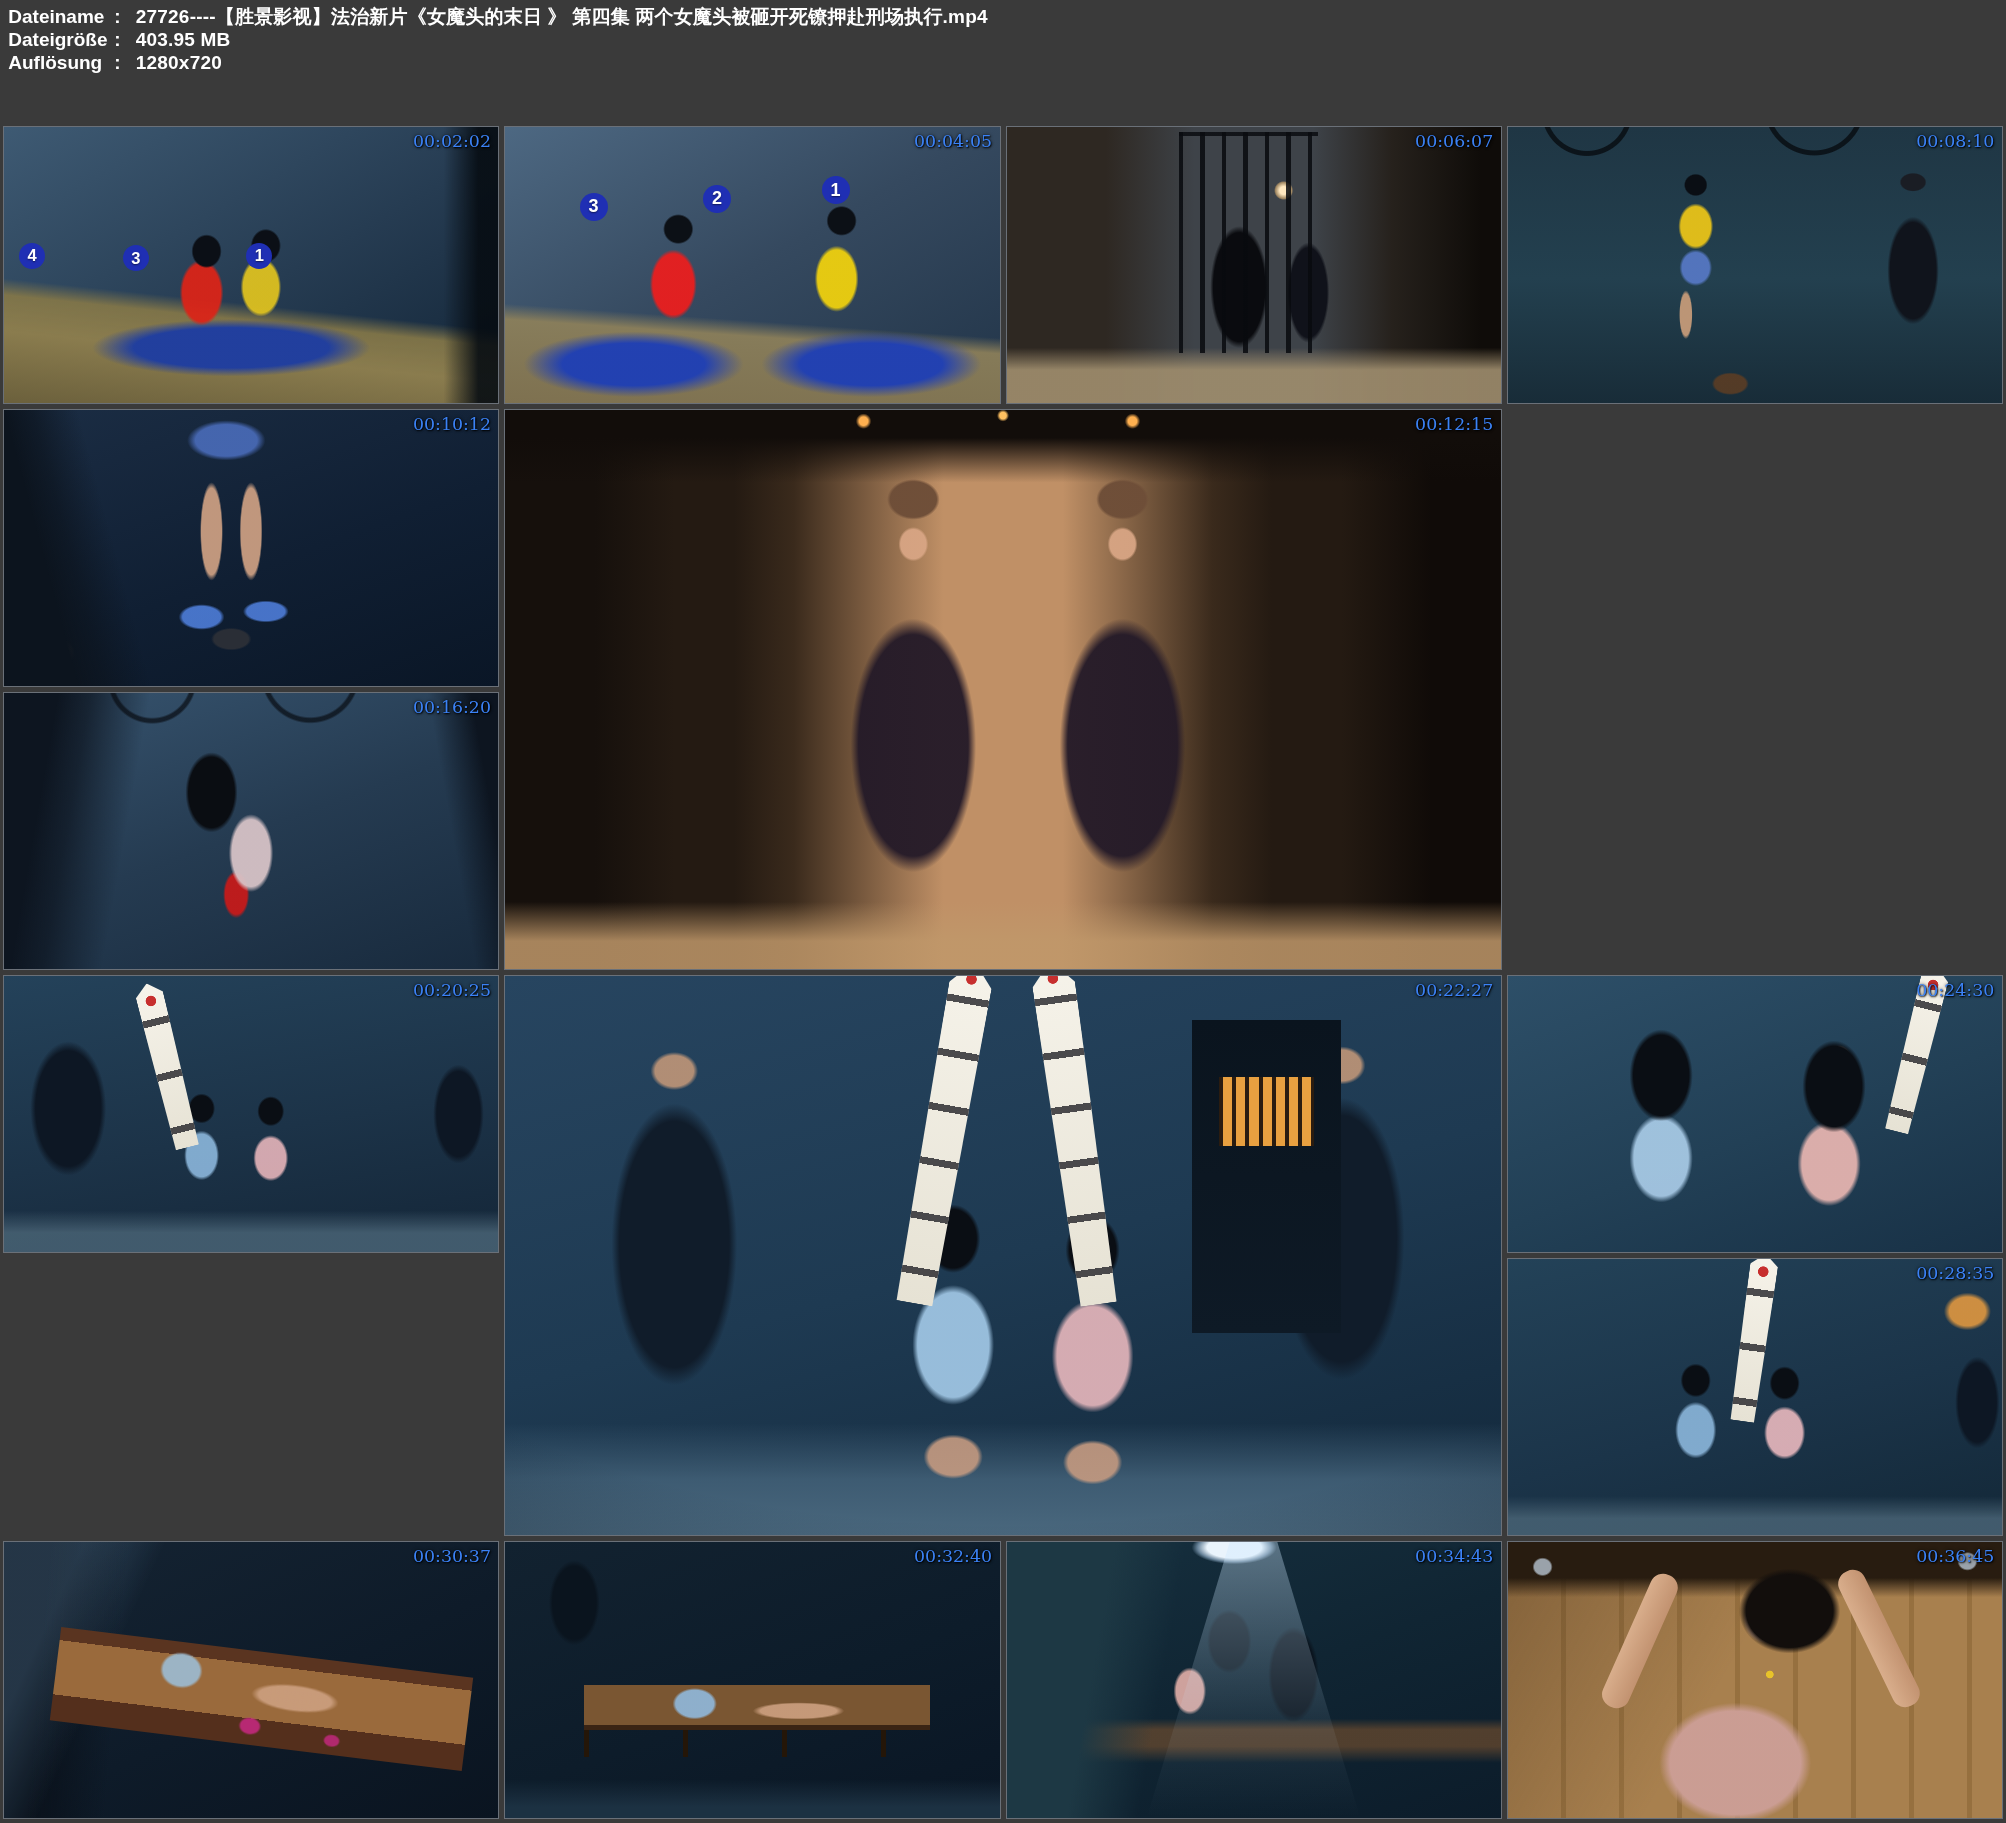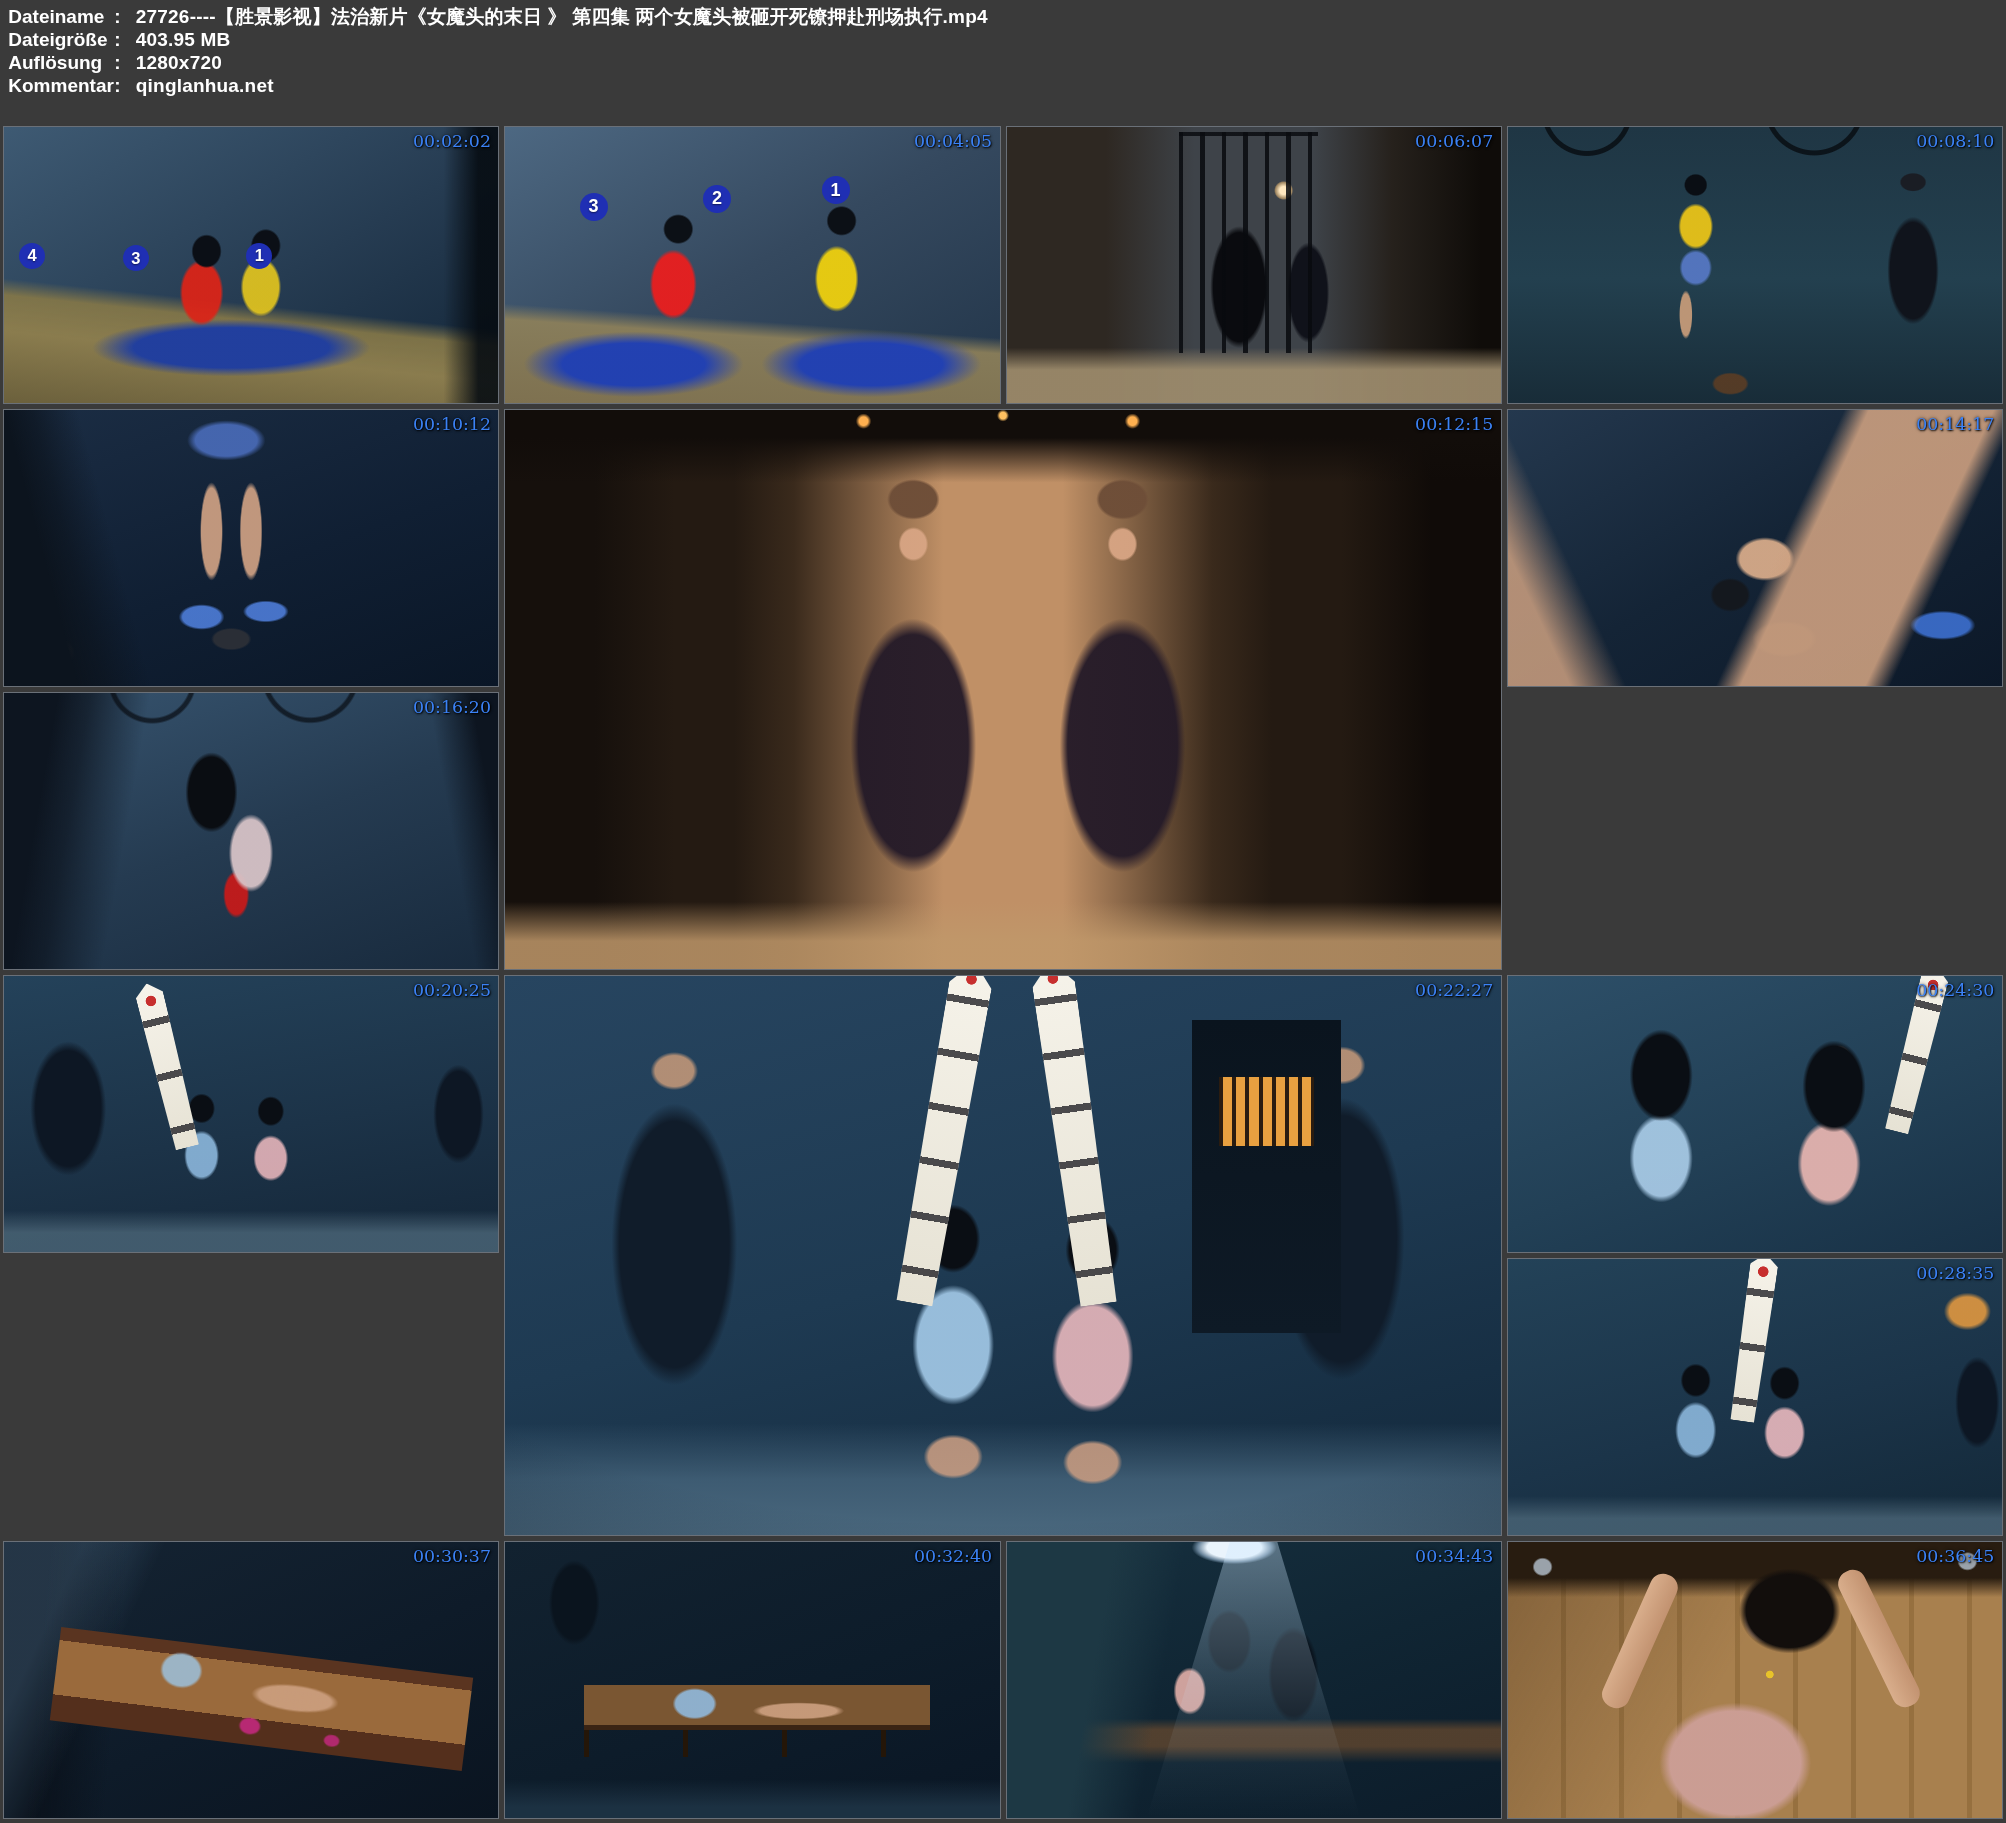--- a/index.html
+++ b/index.html
@@ -274,23 +274,20 @@
 <div class="header">
   <div class="hrow">
     <span class="hlabel">Dateiname</span><span class="hsep">:</span><span class="hvalue">27726----【胜景影视】法治新片《女魔头的末日 》 第四集 两个女魔头被砸开死镣押赴刑场执行.mp4</span>
   </div>
   <div class="hrow">
     <span class="hlabel">Dateigröße</span><span class="hsep">:</span><span class="hvalue">403.95 MB</span>
   </div>
   <div class="hrow">
     <span class="hlabel">Auflösung</span><span class="hsep">:</span><span class="hvalue">1280x720</span>
   </div>
-  <div class="hrow">
-    <span class="hlabel">Kommentar</span><span class="hsep">:</span><span class="hvalue">qinglanhua.net</span>
-  </div>
 </div>
 
 <div class="sheet">
 
   <div class="thumb" style="grid-area:1/1">
     <div class="scene s1"></div>
     <span class="badge small" style="left:3%;top:42%">4</span>
     <span class="badge small" style="left:24%;top:43%">3</span>
     <span class="badge small" style="left:49%;top:42%">1</span>
     <span class="ts">00:02:02</span>
@@ -318,24 +315,20 @@
   <div class="thumb" style="grid-area:2/1">
     <div class="scene s5"></div>
     <span class="ts">00:10:12</span>
   </div>
 
   <div class="thumb" style="grid-area:2/2/4/4">
     <div class="scene s6"></div>
     <span class="ts">00:12:15</span>
   </div>
 
-  <div class="thumb" style="grid-area:2/4">
-    <div class="scene s7"></div>
-    <span class="ts">00:14:17</span>
-  </div>
 
   <div class="thumb" style="grid-area:3/1">
     <div class="scene s8"></div>
     <span class="ts">00:16:20</span>
   </div>
 
 
   <div class="thumb" style="grid-area:4/1">
     <div class="scene s10"></div>
     <div class="placard" style="left:30%;top:2%;transform:rotate(-14deg)"></div>

